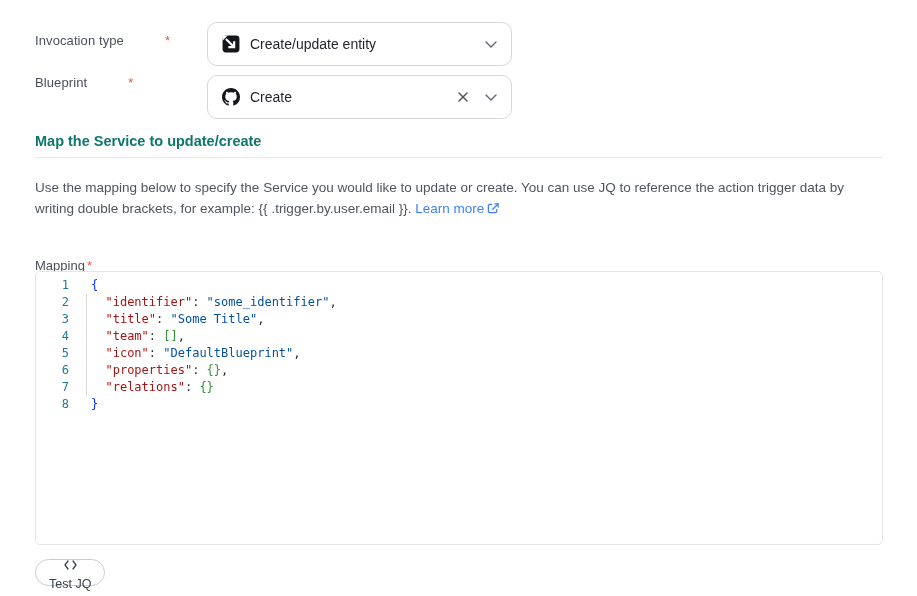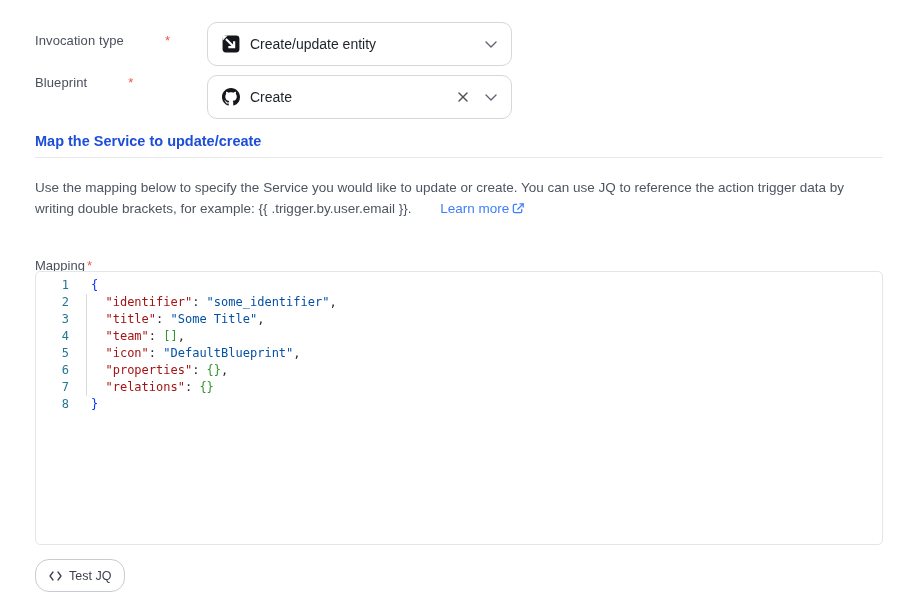--- a/index.html
+++ b/index.html
@@ -11,47 +11,47 @@
     font-size:13px; color:#4a505b; letter-spacing:.1px;gap:39px; }
   .req { color:var(--req); margin-left:2px; }
 
   .select { position:absolute; left:207px; width:305px; height:44px; background:#fff;
     border:1px solid #d5d7db; border-radius:10px; display:flex; align-items:center;
     padding:0 14px; gap:10px; cursor:pointer; }
   .select-value { font-size:14px; color:#1e222b; flex:1; }
   .icon { display:inline-flex; align-items:center; justify-content:center; flex:none; }
   .clear-x { margin-right:6px; cursor:pointer; display:inline-flex; }
 
-  .heading { position:absolute; left:35px; top:133px; font-size:14.5px; font-weight:700; color:#1d4ed8; }
+  .heading { position:absolute; left:35px; top:133px; font-size:14.5px; font-weight:700; color:#0f766e; }
   .divider { position:absolute; left:35px; top:157px; width:848px; height:1px; background:#e7e8ea; }
 
   .desc { position:absolute; left:35px; top:177px; width:848px; font-size:13.5px;
     line-height:21px; color:#4e5560; }
-  .desc a { color:var(--link); text-decoration:none; cursor:pointer;margin-left:25px; }
+  .desc a { color:var(--link); text-decoration:none; cursor:pointer; }
   .ext-icon { display:inline-block; vertical-align:-2px; margin-left:3px; }
 
   .mapping-label { position:absolute; left:35px; top:236px; font-size:13px; color:#4a505b;margin-top:22px; }
 
   .editor { position:absolute; left:35px; top:271px; width:848px; height:274px; background:#fff;
     border:1px solid #e3e5e9; border-radius:5px; padding-top:5px; overflow:hidden; cursor:text; }
   .code-line { display:flex; height:17px; line-height:17px;
     font-family:"DejaVu Sans Mono", monospace; font-size:12px; }
   .gutter { width:33px; text-align:right; color:var(--ln); flex:none; }
   .code { white-space:pre; margin-left:22px; color:var(--tok-plain); }
   .tok-key { color:var(--tok-key); }
   .tok-val { color:var(--tok-val); }
   .tok-b1 { color:var(--tok-b1); }
   .tok-b2 { color:var(--tok-b2); }
   .tok-plain { color:var(--tok-plain); }
   .indent-guide { position:absolute; left:50px; top:22px; width:1px; height:102px; background:#dadada; }
 
-  .btn-testjq { position:absolute; left:35px; top:559px; height:33px; display:inline-flex;
+  .btn-testjq { position:absolute; left:35px; top:559px; height:27px; display:inline-flex;
     align-items:center; gap:7px; padding:0 13px; background:#fff; border:1px solid #c8cbd0;
     border-radius:14px; font-size:12.5px; color:#3c424d; cursor:pointer;
-    font-family:"Liberation Sans", sans-serif; }
+    font-family:"Liberation Sans", sans-serif;flex-direction:column; }
 </style>
 </head>
 <body>
 
 <div class="page">
 
   <div class="field-label" style="top:22px">
     <span>Invocation type</span>
       <span class="req">*</span>
   </div>

